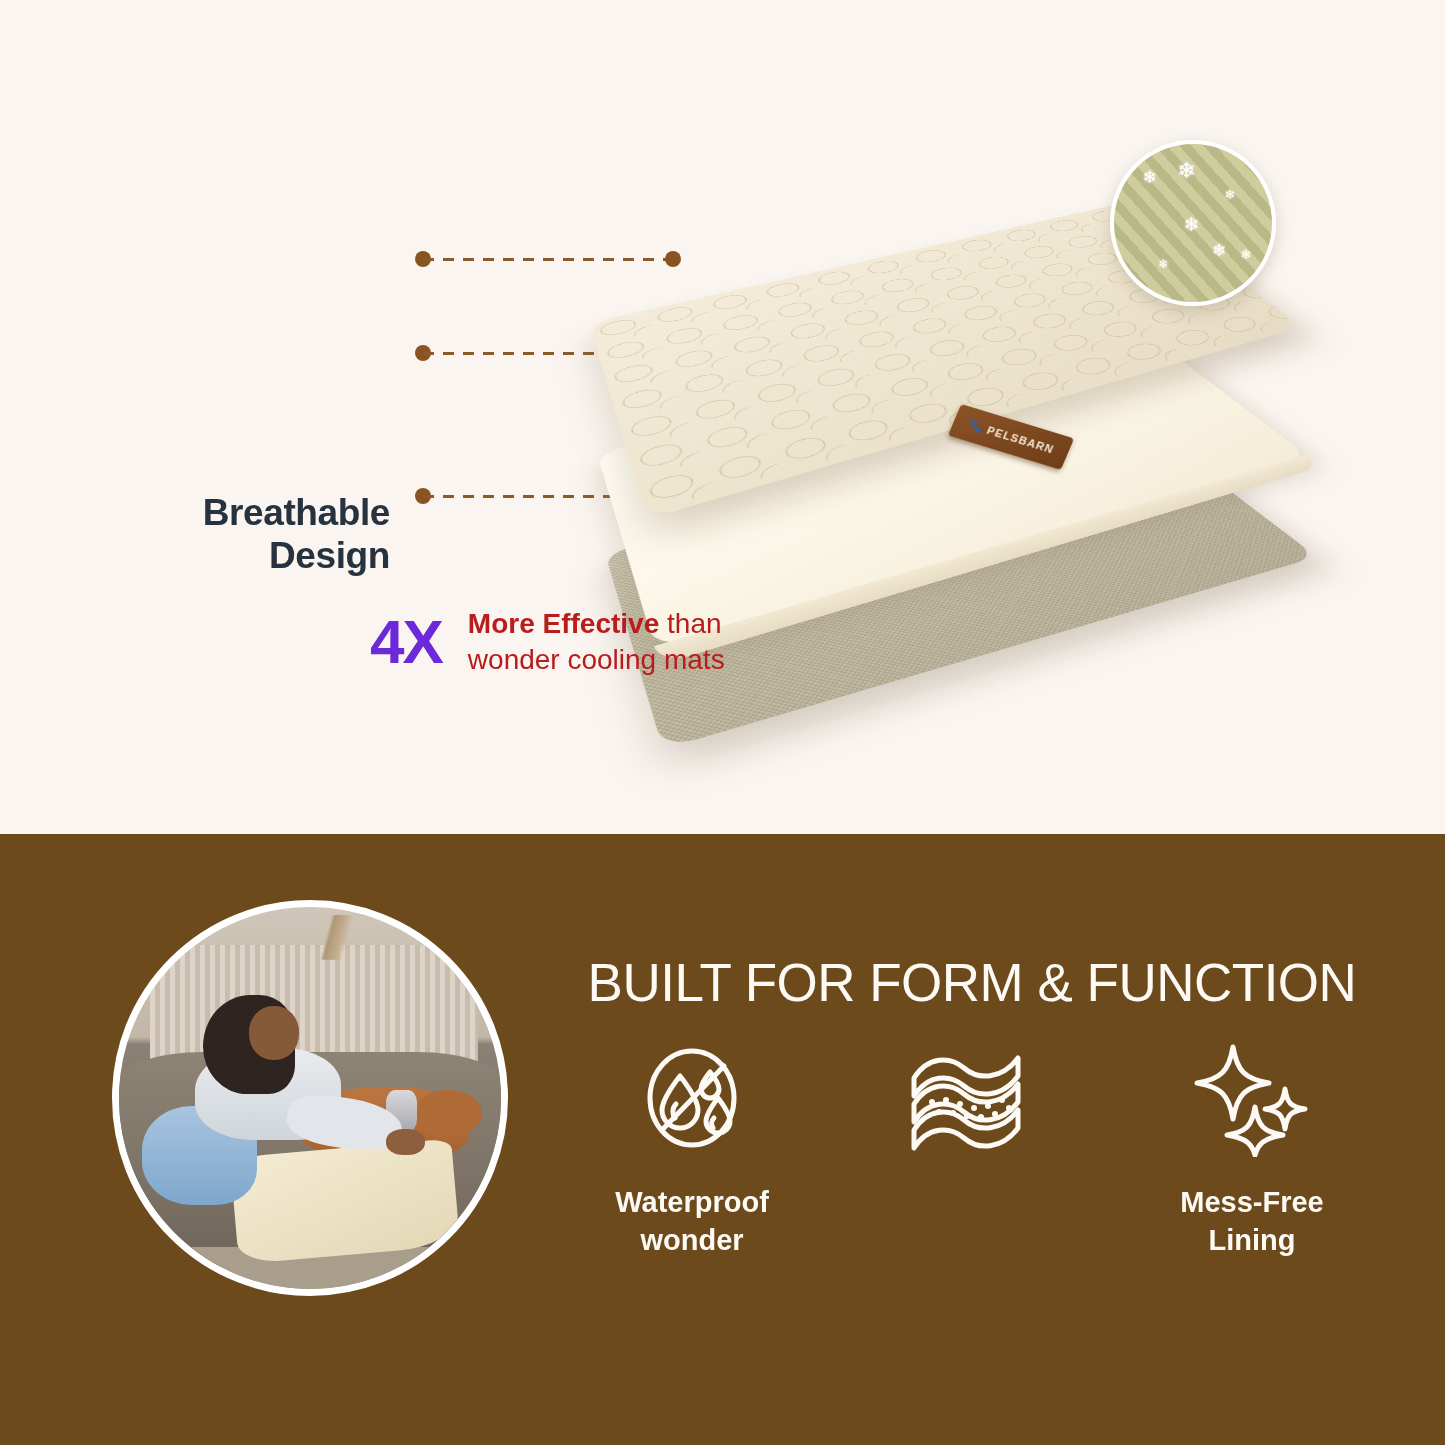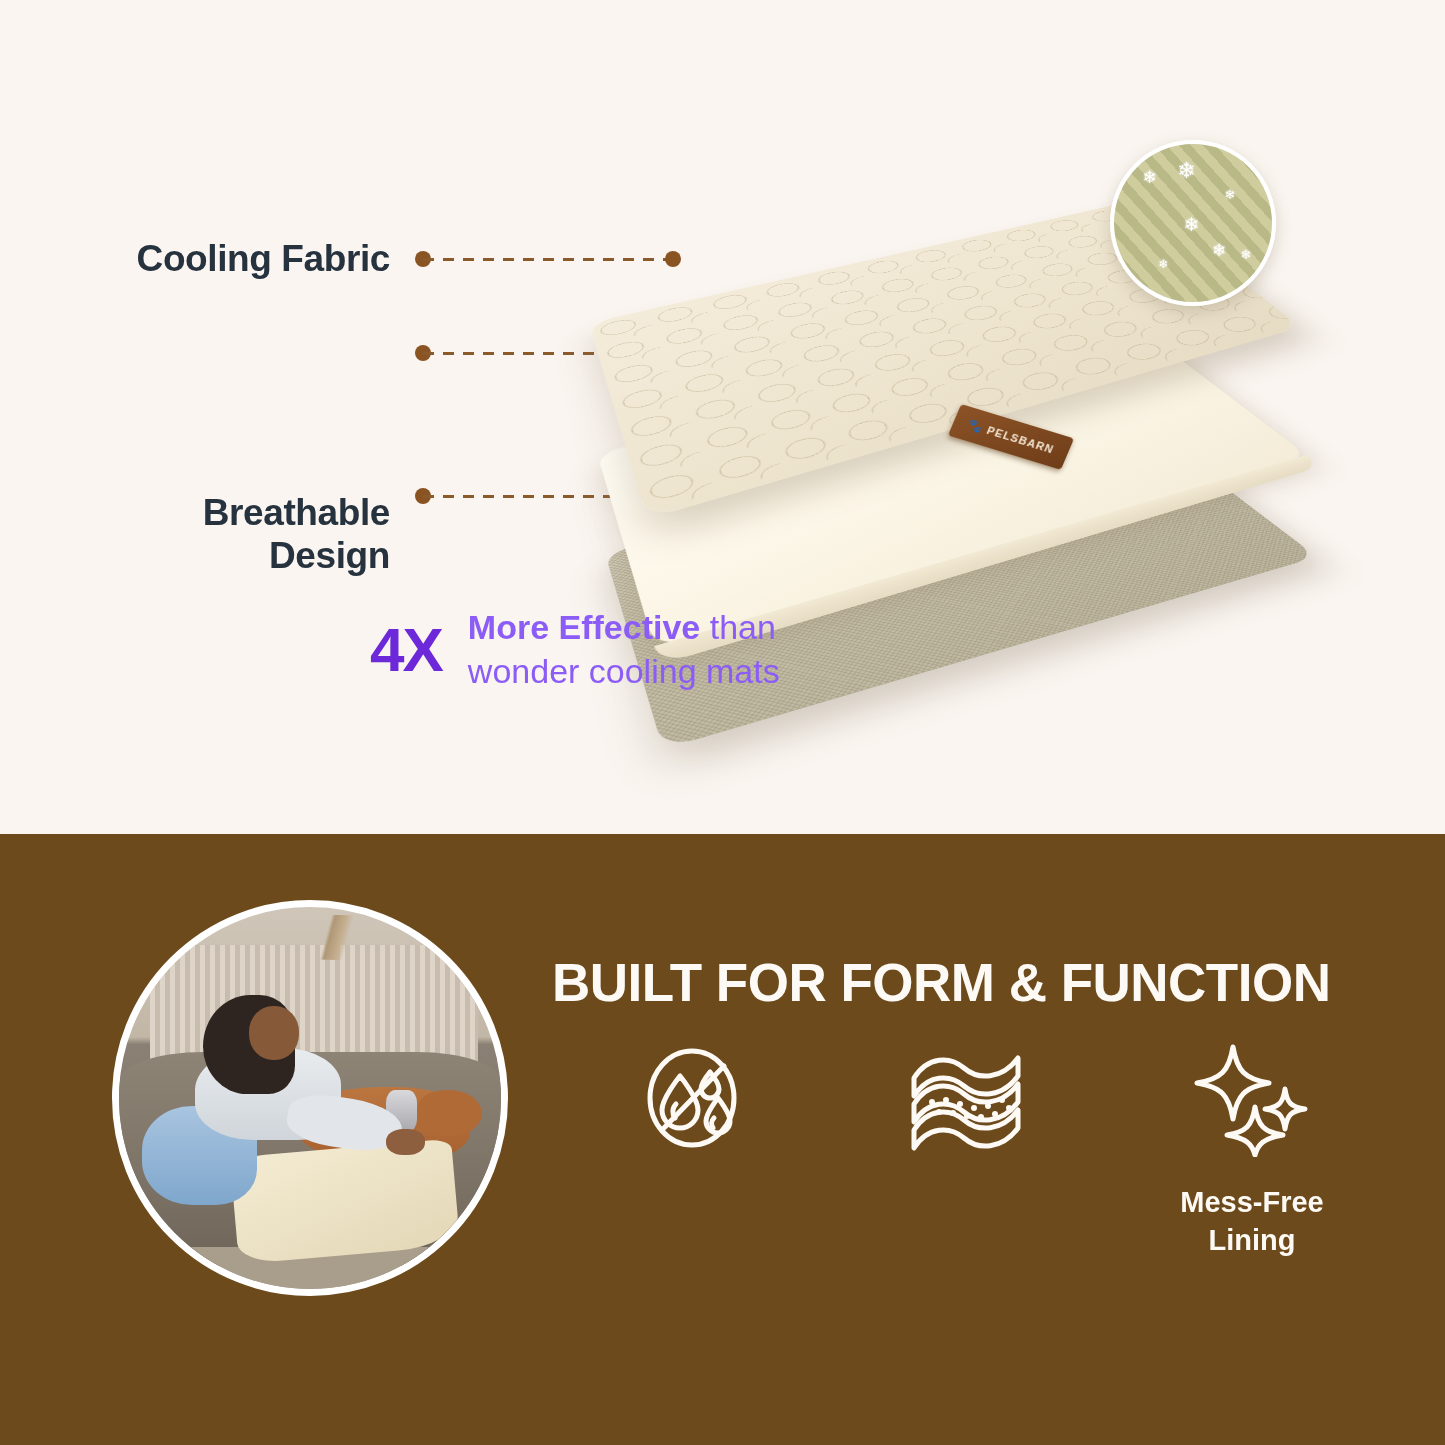--- a/index.html
+++ b/index.html
@@ -79,22 +79,22 @@
     gap: 26px;
   }
   #effect-multiplier {
     color: #6d28d9;
     font-weight: bold;
     font-size: 62px;
     letter-spacing: -2px;
     line-height: 1;
   }
   #effect-text {
-    color: #8b5cf6;
-    font-size: 34px;
+    color: #b91c1c;
+    font-size: 28px;
     line-height: 1.28;
     max-width: 330px;
   }
   #effect-text .strong { font-weight: bold; }
 
   
   #mat-stack {
     position: absolute;
     left: 600px; top: 120px;
     width: 810px; height: 590px;
@@ -240,22 +240,23 @@
     background: #865939; border-radius: 48%; }
   #ph-person-hair { left: 22%; top: 23%; width: 24%; height: 26%;
     background: #2e2420; border-radius: 54% 40% 30% 50%; }
 
   #banner-heading {
     position: absolute;
     left: 552px; top: 118px;
     width: 840px;
     color: #fdfaf5;
     font-size: 53px;
-    font-weight: bold;
+    font-weight: normal;
     letter-spacing: -0.5px;
+    text-align: center;
     white-space: nowrap;
   }
 
   #feature-row {
     position: absolute;
     left: 552px; top: 198px;
     width: 840px;
     display: flex;
     justify-content: space-around;
     align-items: flex-start;
@@ -282,21 +283,20 @@
     white-space: pre-line;
   }
 </style>
 </head>
 <body>
 
 <div id="page">
 
   <div id="top-panel">
 
-    <div class="callout-label" id="label-cooling">Cooling Fabric</div>
 
 
     <div class="callout-label" id="label-breathe">Breathable
 Design</div>
 
     <div class="leader" id="leader-1">
       <span class="dot start"></span>
       <span class="dashline"></span>
       <span class="dot end"></span>
     </div>
@@ -366,20 +366,22 @@
           <svg width="112" height="112" viewBox="0 0 112 112" fill="none" stroke="#fdfaf5" stroke-width="5" stroke-linecap="round" stroke-linejoin="round">
             <ellipse cx="56" cy="56" rx="42" ry="47"></ellipse>
             <path d="M44 34 C44 34 26 56 26 68 a18 18 0 0 0 36 0 C62 56 44 34 44 34 Z"></path>
             <path d="M40 62 C36 66 36 72 39 76"></path>
             <path d="M74 30 C74 30 65 41 65 47 a9 9 0 0 0 18 0 C83 41 74 30 74 30 Z"></path>
             <path d="M82 56 C82 56 70 71 70 79 a12 12 0 0 0 24 0 C94 71 82 56 82 56 Z"></path>
             <path d="M78 76 C75 79 75 83 77 86"></path>
             <line x1="26" y1="88" x2="88" y2="24"></line>
           </svg>
         </div>
+        <div class="feature-label">Waterproof
+wonder</div>
       </div>
 
       <div class="feature">
         <div class="feature-icon">
           <svg width="132" height="112" viewBox="0 0 132 112" fill="none" stroke="#fdfaf5" stroke-width="5" stroke-linecap="round" stroke-linejoin="round">
             <path d="M8 36 C22 14 44 14 58 26 C72 38 96 38 112 16 L112 34 C96 56 72 56 58 44 C44 32 22 32 8 54 Z"></path>
             <path d="M8 62 C22 40 44 40 58 52 C72 64 96 64 112 42 L112 60 C96 82 72 82 58 70 C44 58 22 58 8 80 Z"></path>
             <path d="M8 88 C22 66 44 66 58 78 C72 90 96 90 112 68 L112 86 C96 108 72 108 58 96 C44 84 22 84 8 106 Z"></path>
             <g fill="#fdfaf5" stroke="none">
               <circle cx="26" cy="60" r="3"></circle>

